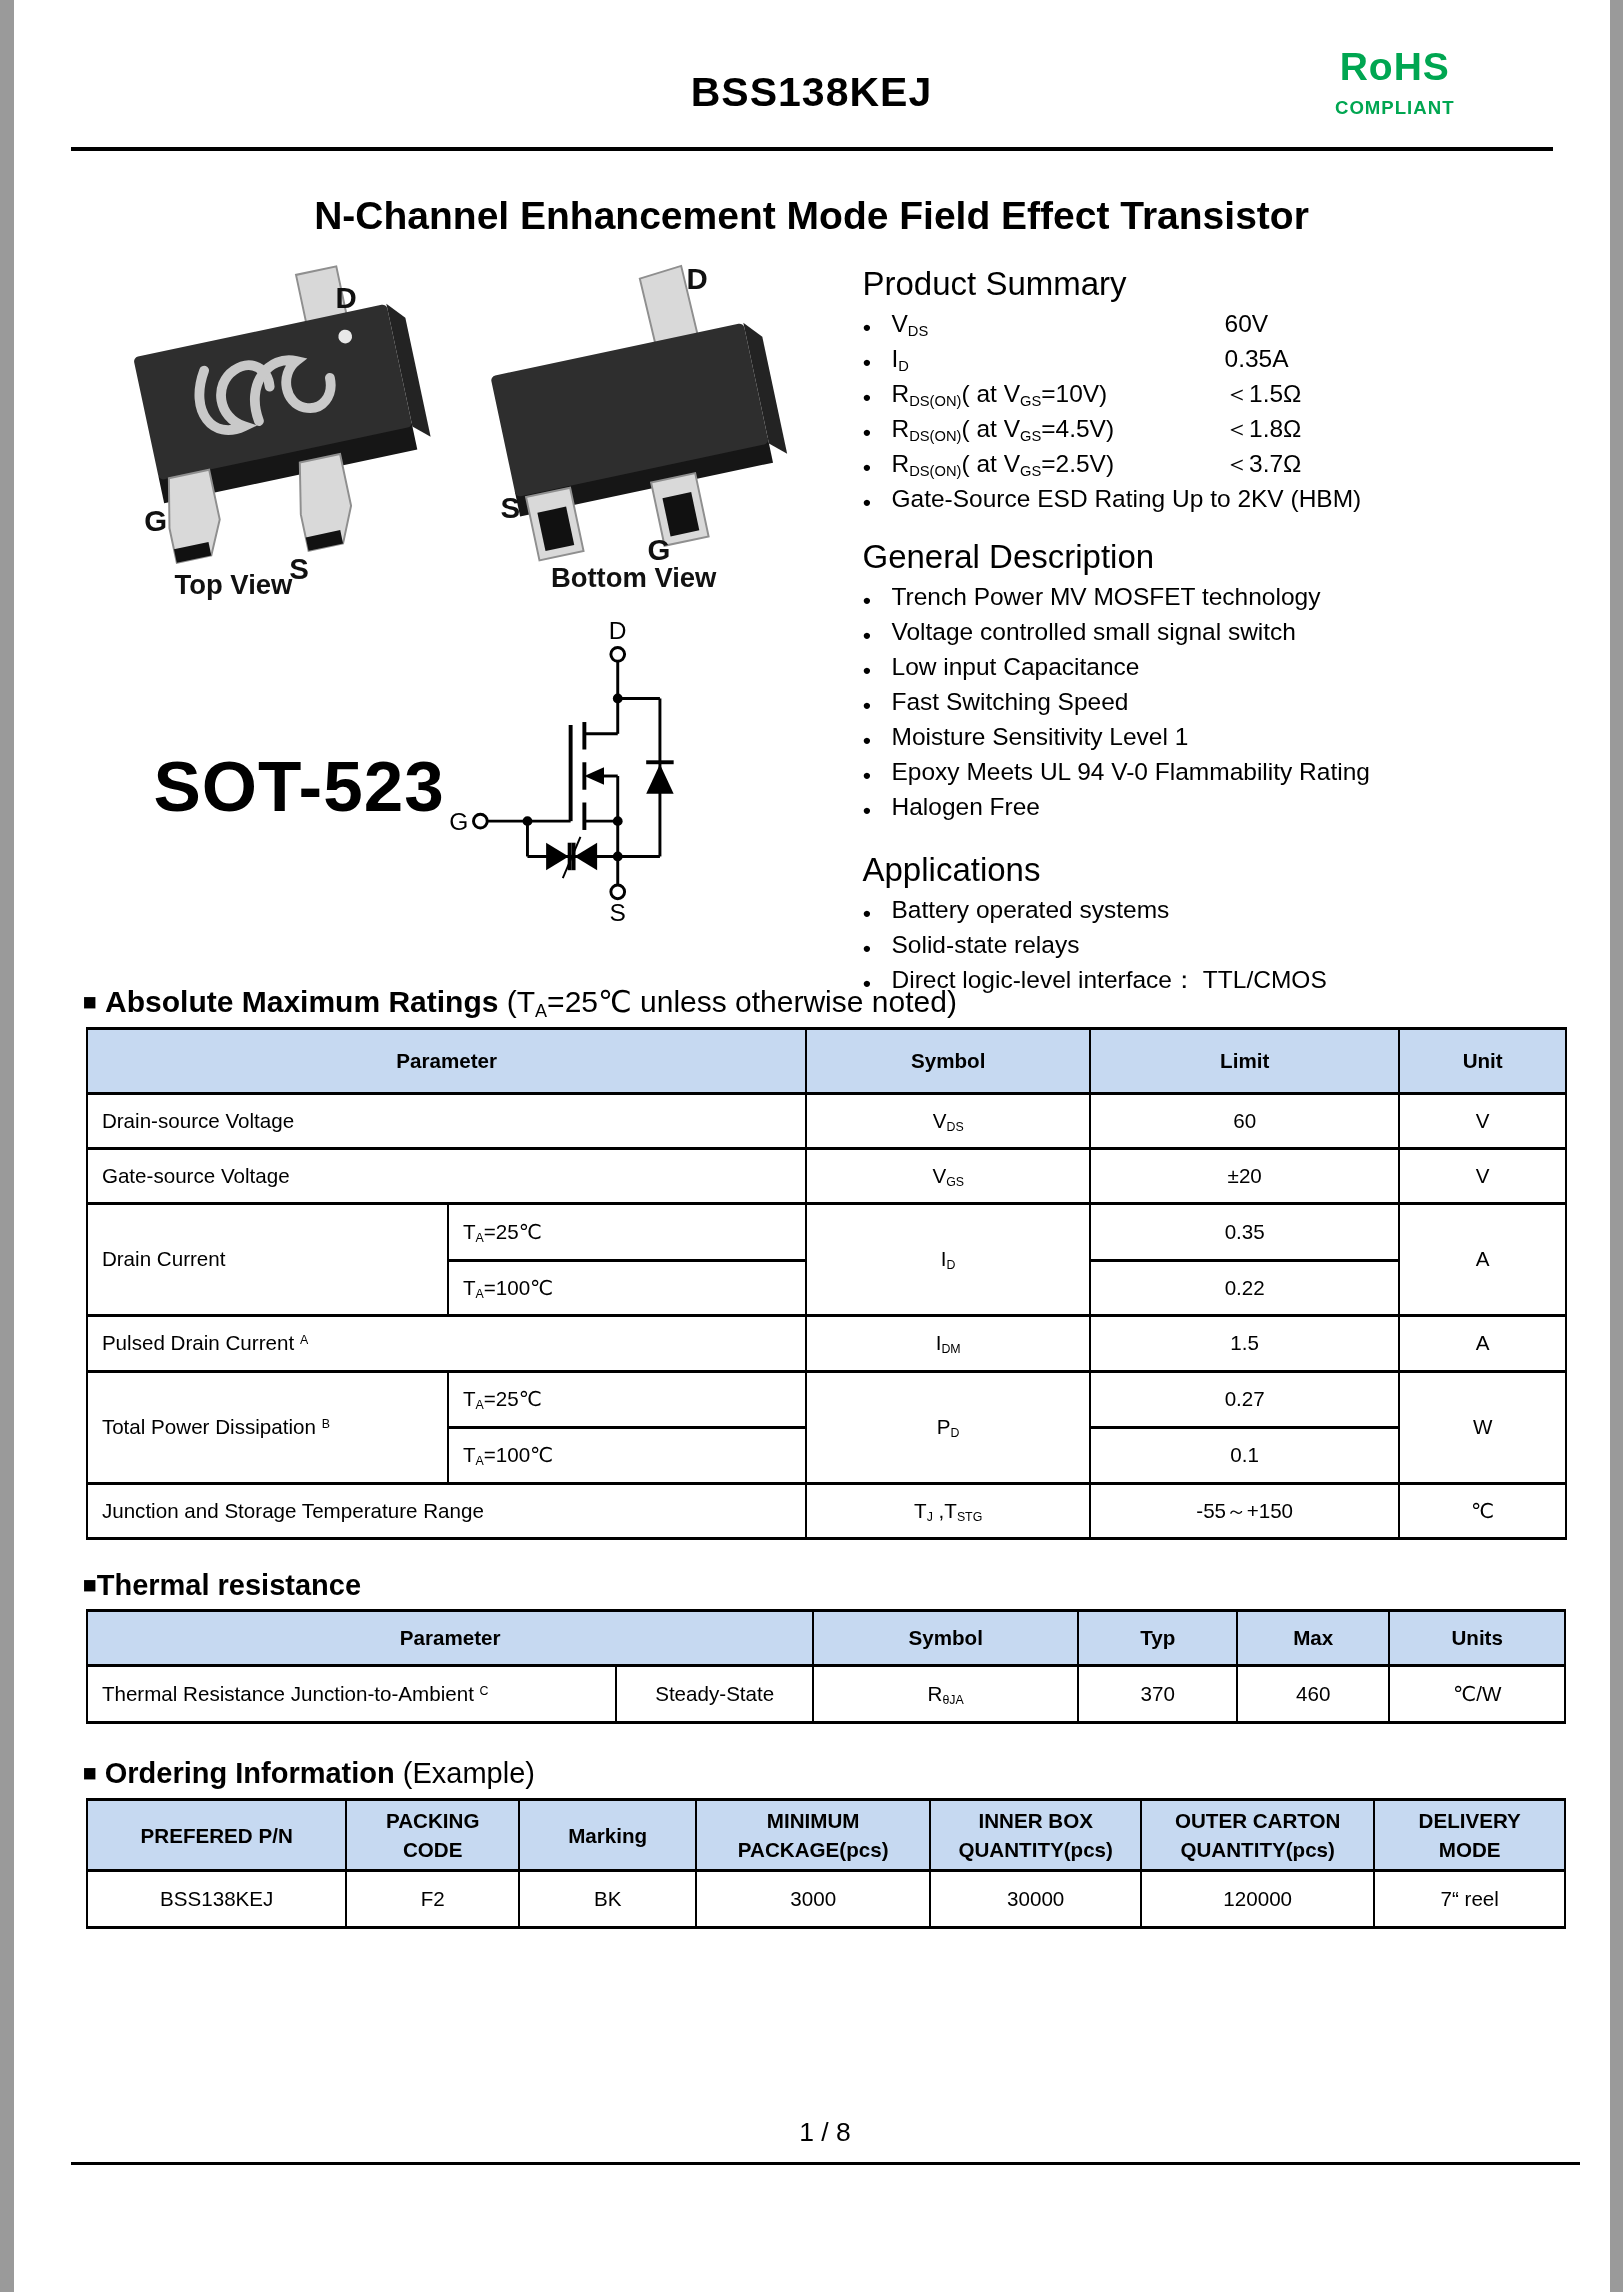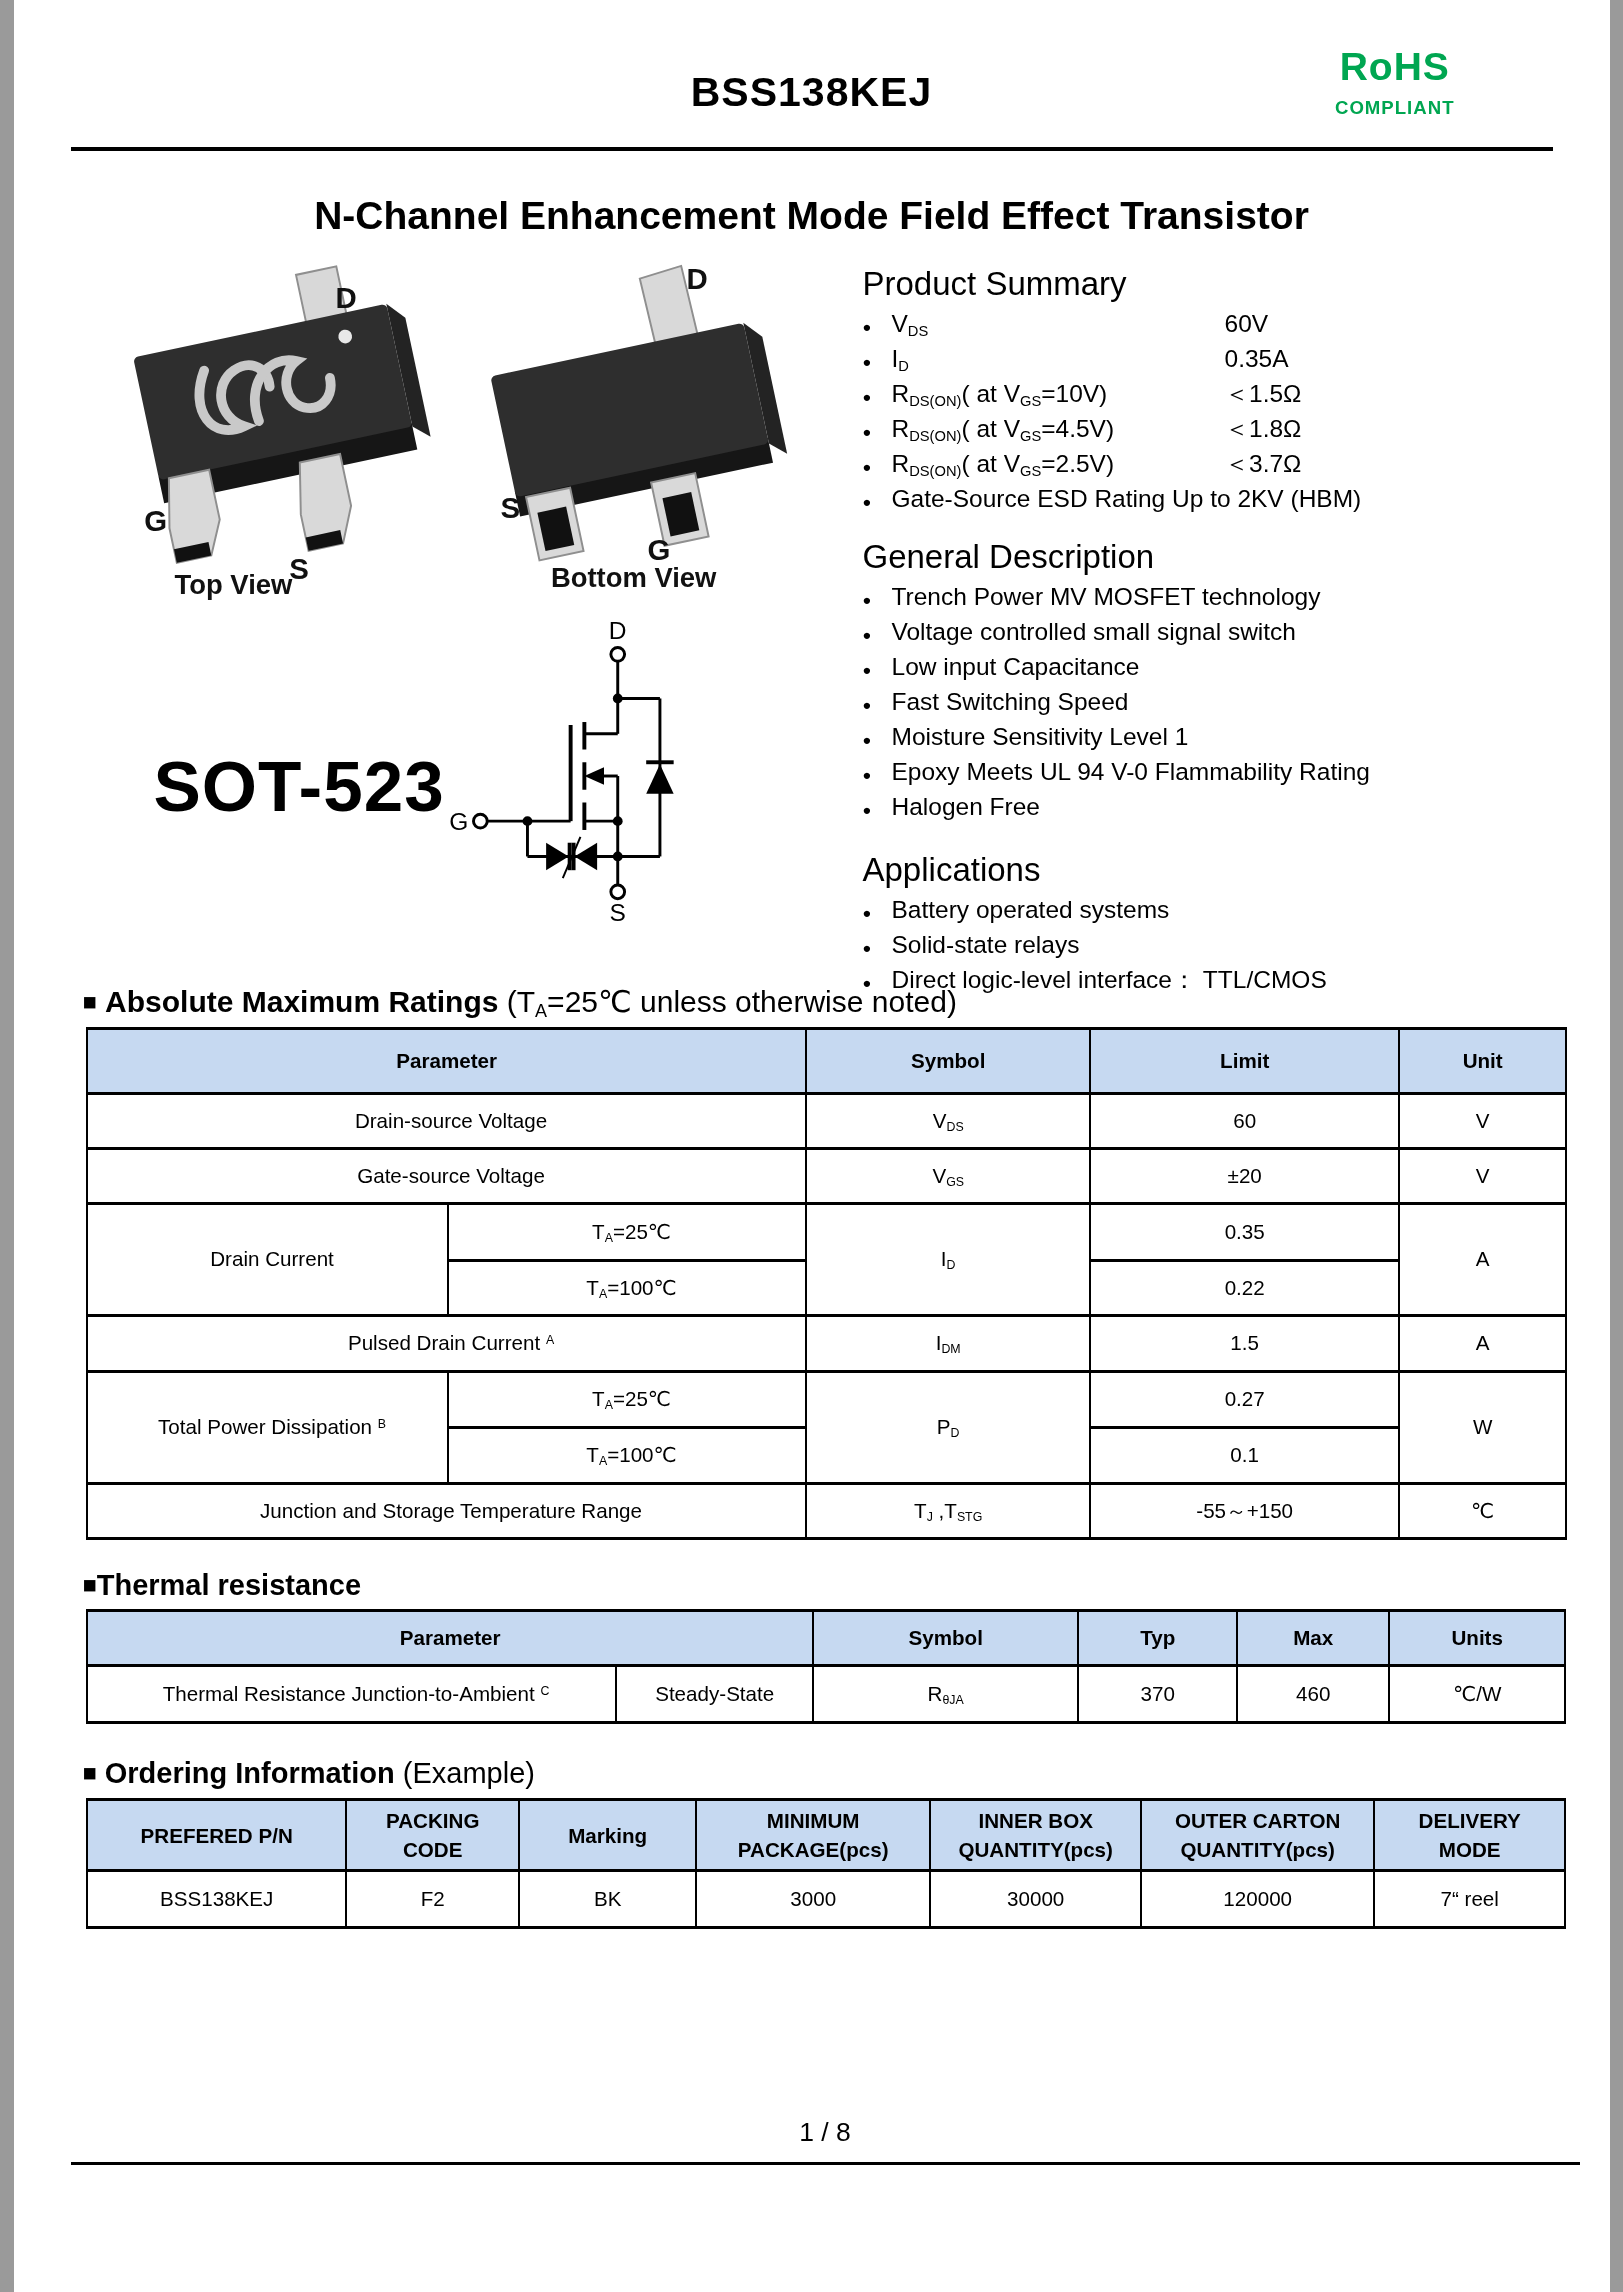--- a/index.html
+++ b/index.html
@@ -44,21 +44,21 @@
   .tbl-heading.first{margin-top:9.8px;}
   .tbl-heading.thermal{margin-top:29px;font-size:29px;}
   .tbl-heading.ordering{margin-top:33px;font-size:29px;}
   .sq{font-size:23.5px;vertical-align:2px;}
 
   table{border-collapse:collapse;table-layout:fixed;width:1478px;margin:7.8px 0 0 15.7px;
         font-size:20.6px;}
   th,td{border:solid #000;border-width:3.9px 2px;text-align:center;padding:5px;
         overflow:hidden;}
   th{background:var(--thead);font-weight:bold;}
-  td.l{text-align:center;padding-left:13.7px;}
+  td.l{text-align:left;padding-left:13.7px;}
   .h66{height:65px;} .h58{height:57px;} .h57{height:56px;} .h56{height:55px;}
   th.two-line{white-space:pre-line;line-height:29px;}
 
   .doc-footer{position:absolute;top:2117px;left:57px;width:1509px;text-align:center;
               font-size:26.5px;padding-bottom:13.7px;border-bottom:3.9px solid #000;}
 
   svg text{font-family:"Liberation Sans","DejaVu Sans",sans-serif;}
   .pin-label{font-size:30px;font-weight:bold;fill:#111;}
   .view-label{font-size:28px;font-weight:bold;fill:#111;}
   .sch-label{font-size:25px;fill:#000;}

